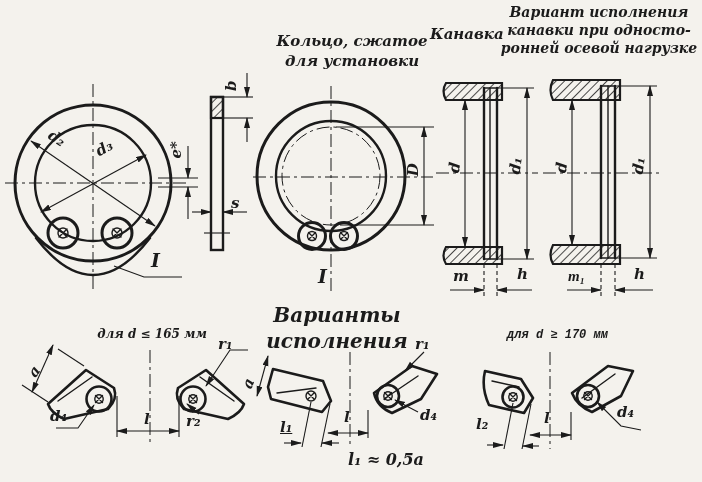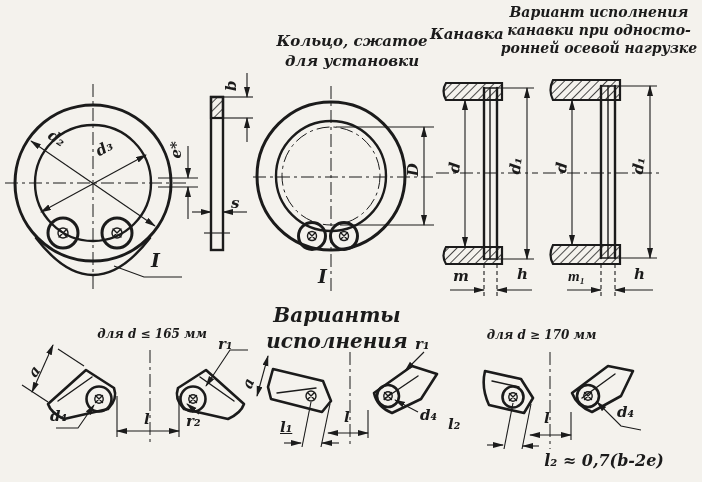--- a/index.html
+++ b/index.html
@@ -198,23 +198,23 @@
 
   <div class="lbl hd ctr" style="left:262px;top:22px;width:180px;margin-top:10px;">Кольцо, сжатое
 для установки</div>
   <div class="lbl hd ctr" style="left:497px;top:3px;width:204px;font-size:14px;">Вариант исполнения
 канавки при односто-
 ронней осевой нагрузке</div>
   <div class="lbl hd" style="left:430px;top:25px;">Канавка</div>
   <div class="lbl ctr" style="left:238px;top:302px;width:198px;font-size:20px;">Варианты исполнения</div>
 
   <div class="lbl cond ctr" style="left:86px;top:327px;width:132px;">для d ≤ 165 мм</div>
-  <div class="lbl cond ctr" style="left:469px;top:328px;width:145px;">для d ≥ 170 мм</div>
-
-  <div class="lbl ctr" style="left:536px;top:451px;width:136px;font-size:16px;">l₂ ≈ 0,7(b-2e)</div>
+  <div class="lbl cond ctr" style="left:485px;top:328px;width:145px;font-family:Liberation Mono, monospace;">для d ≥ 170 мм</div>
+
+  <div class="lbl ctr" style="left:340px;top:450px;width:92px;font-size:16px;">l₁ ≈ 0,5a</div>
 
   <div class="lbl" style="left:48px;top:129px;transform:rotate(33deg);">d₂</div>
   <div class="lbl" style="left:96px;top:139px;transform:rotate(-28deg);">d₃</div>
   <div class="lbl" style="left:168px;top:140px;transform:rotate(-90deg);">e*</div>
   <div class="lbl" style="left:226px;top:76px;transform:rotate(-90deg);">b</div>
   <div class="lbl" style="left:231px;top:194px;">s</div>
   <div class="lbl" style="left:407px;top:160px;transform:rotate(-90deg);">D</div>
   <div class="lbl roman" style="left:151px;top:248px;">I</div>
   <div class="lbl roman" style="left:318px;top:264px;">I</div>
 
@@ -232,17 +232,17 @@
   <div class="lbl" style="left:144px;top:410px;">l</div>
   <div class="lbl" style="left:218px;top:335px;">r₁</div>
   <div class="lbl" style="left:186px;top:412px;">r₂</div>
 
   <div class="lbl" style="left:244px;top:374px;transform:rotate(-68deg);">a</div>
   <div class="lbl" style="left:280px;top:418px;text-decoration:underline;">l₁</div>
   <div class="lbl" style="left:344px;top:408px;">l</div>
   <div class="lbl" style="left:415px;top:335px;">r₁</div>
   <div class="lbl" style="left:420px;top:406px;">d₄</div>
 
-  <div class="lbl" style="left:448px;top:415px;">l₂</div>
+  <div class="lbl" style="left:476px;top:415px;">l₂</div>
   <div class="lbl" style="left:544px;top:409px;">l</div>
   <div class="lbl" style="left:617px;top:403px;">d₄</div>
 
 </div>
 
 </body></html>

